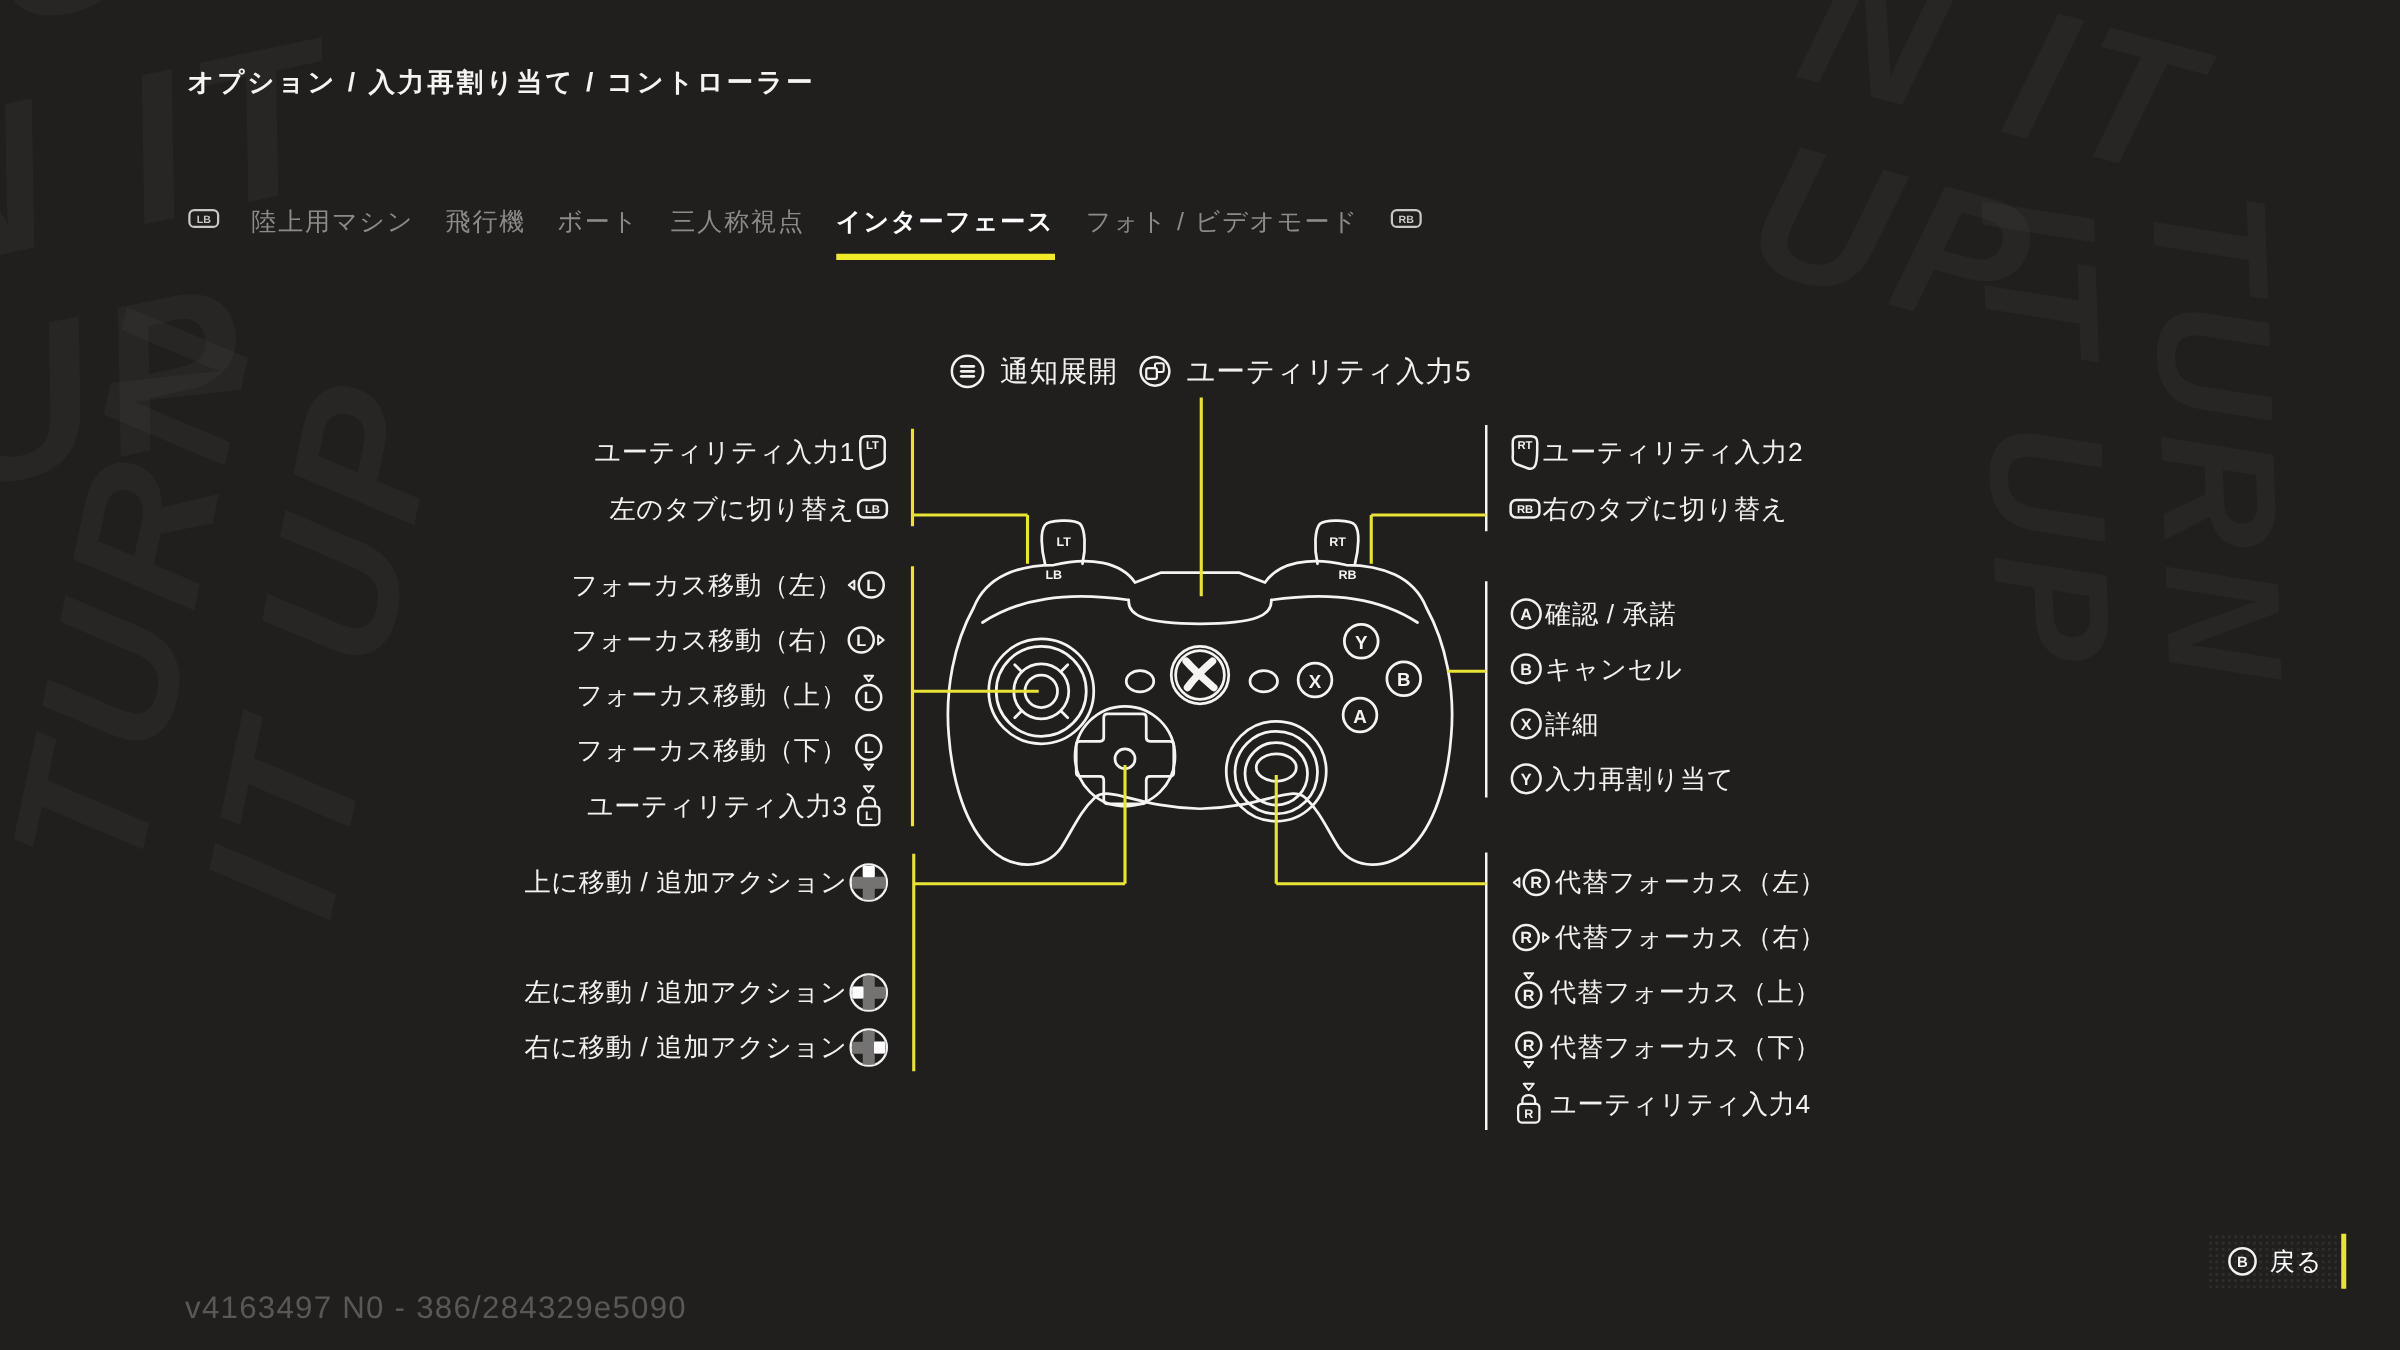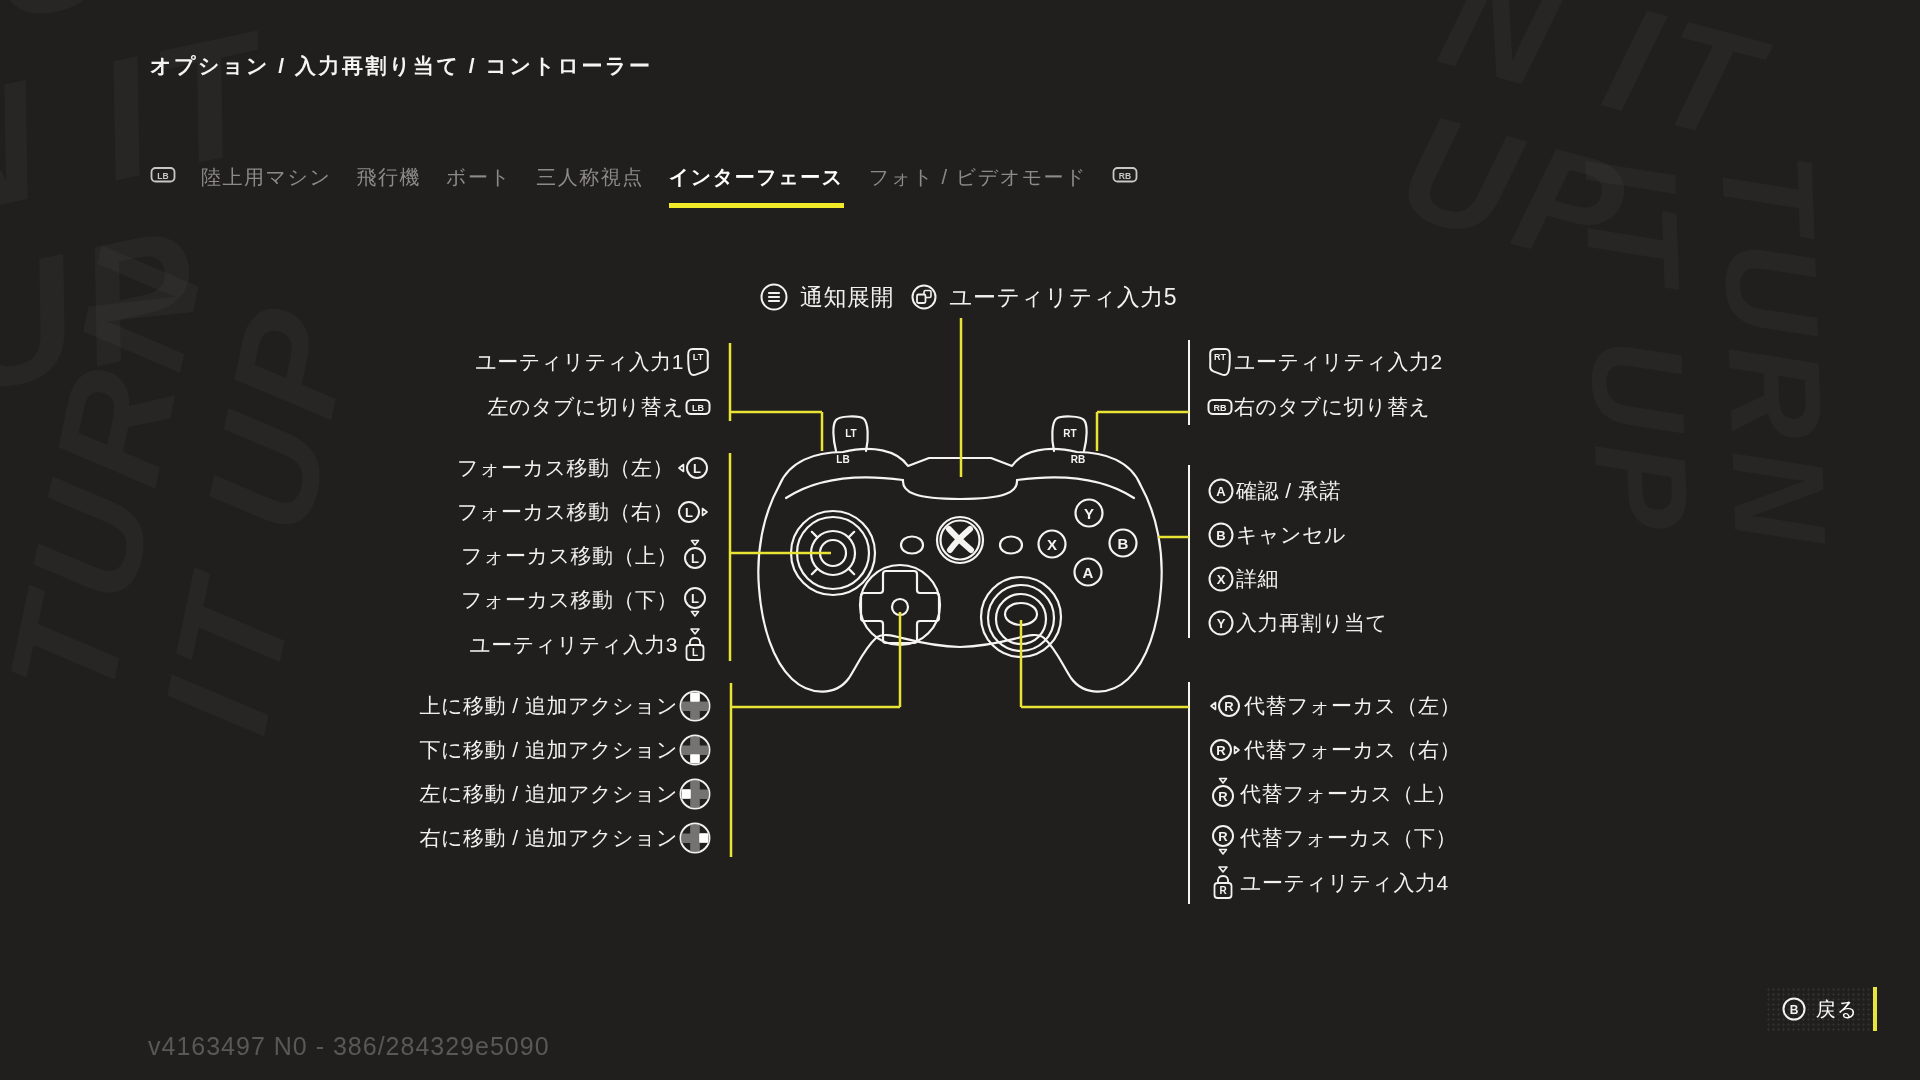--- a/index.html
+++ b/index.html
@@ -270,30 +270,20 @@
   <div class="row left" style="top:689px">
     <span class="label">上に移動 / 追加アクション</span>
     <span class="icon">
       <svg width="34" height="34" viewBox="0 0 34 34">
         <circle cx="17" cy="17" r="14.5" fill="none" stroke="#f2f1ef" stroke-width="1.9"></circle>
         <path d="M 12.2,3.8 h 9.6 v 8.6 h 8.6 v 9.6 h -8.6 v 8.6 h -9.6 v -8.6 h -8.6 v -9.6 h 8.6 Z" fill="#757371"></path>
         <rect x="12.2" y="3.8" width="9.6" height="9" rx="1" fill="#ffffff"></rect>
       </svg>
     </span>
   </div>
-  <div class="row left" style="top:733px">
-    <span class="label">下に移動 / 追加アクション</span>
-    <span class="icon">
-      <svg width="34" height="34" viewBox="0 0 34 34">
-        <circle cx="17" cy="17" r="14.5" fill="none" stroke="#f2f1ef" stroke-width="1.9"></circle>
-        <path d="M 12.2,3.8 h 9.6 v 8.6 h 8.6 v 9.6 h -8.6 v 8.6 h -9.6 v -8.6 h -8.6 v -9.6 h 8.6 Z" fill="#757371"></path>
-        <rect x="12.2" y="21.2" width="9.6" height="9" rx="1" fill="#ffffff"></rect>
-      </svg>
-    </span>
-  </div>
   <div class="row left" style="top:777px">
     <span class="label">左に移動 / 追加アクション</span>
     <span class="icon">
       <svg width="34" height="34" viewBox="0 0 34 34">
         <circle cx="17" cy="17" r="14.5" fill="none" stroke="#f2f1ef" stroke-width="1.9"></circle>
         <path d="M 12.2,3.8 h 9.6 v 8.6 h 8.6 v 9.6 h -8.6 v 8.6 h -9.6 v -8.6 h -8.6 v -9.6 h 8.6 Z" fill="#757371"></path>
         <rect x="3.8" y="12.2" width="9" height="9.6" rx="1" fill="#ffffff"></rect>
       </svg>
     </span>
   </div>

